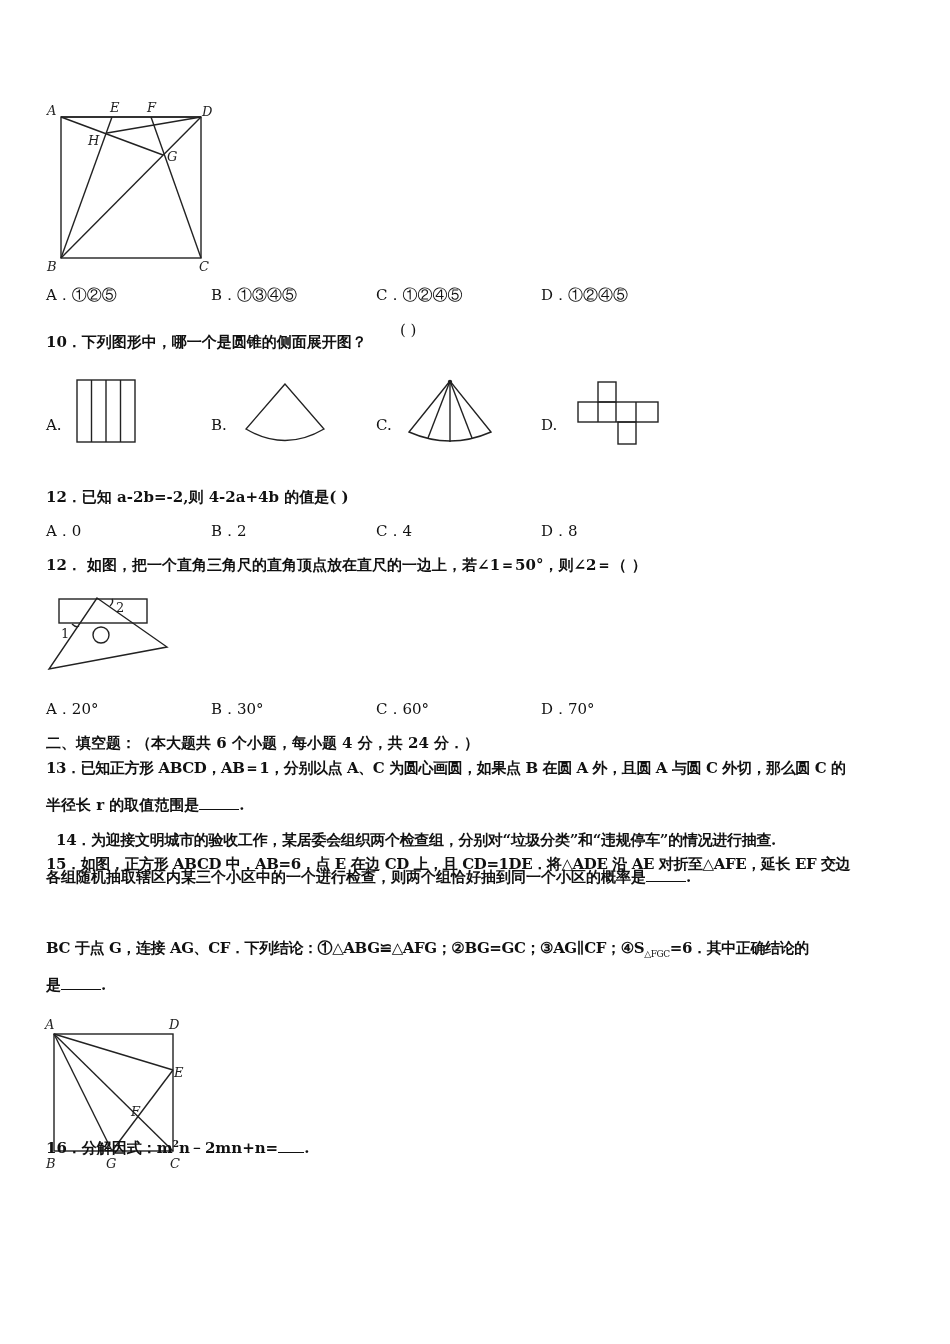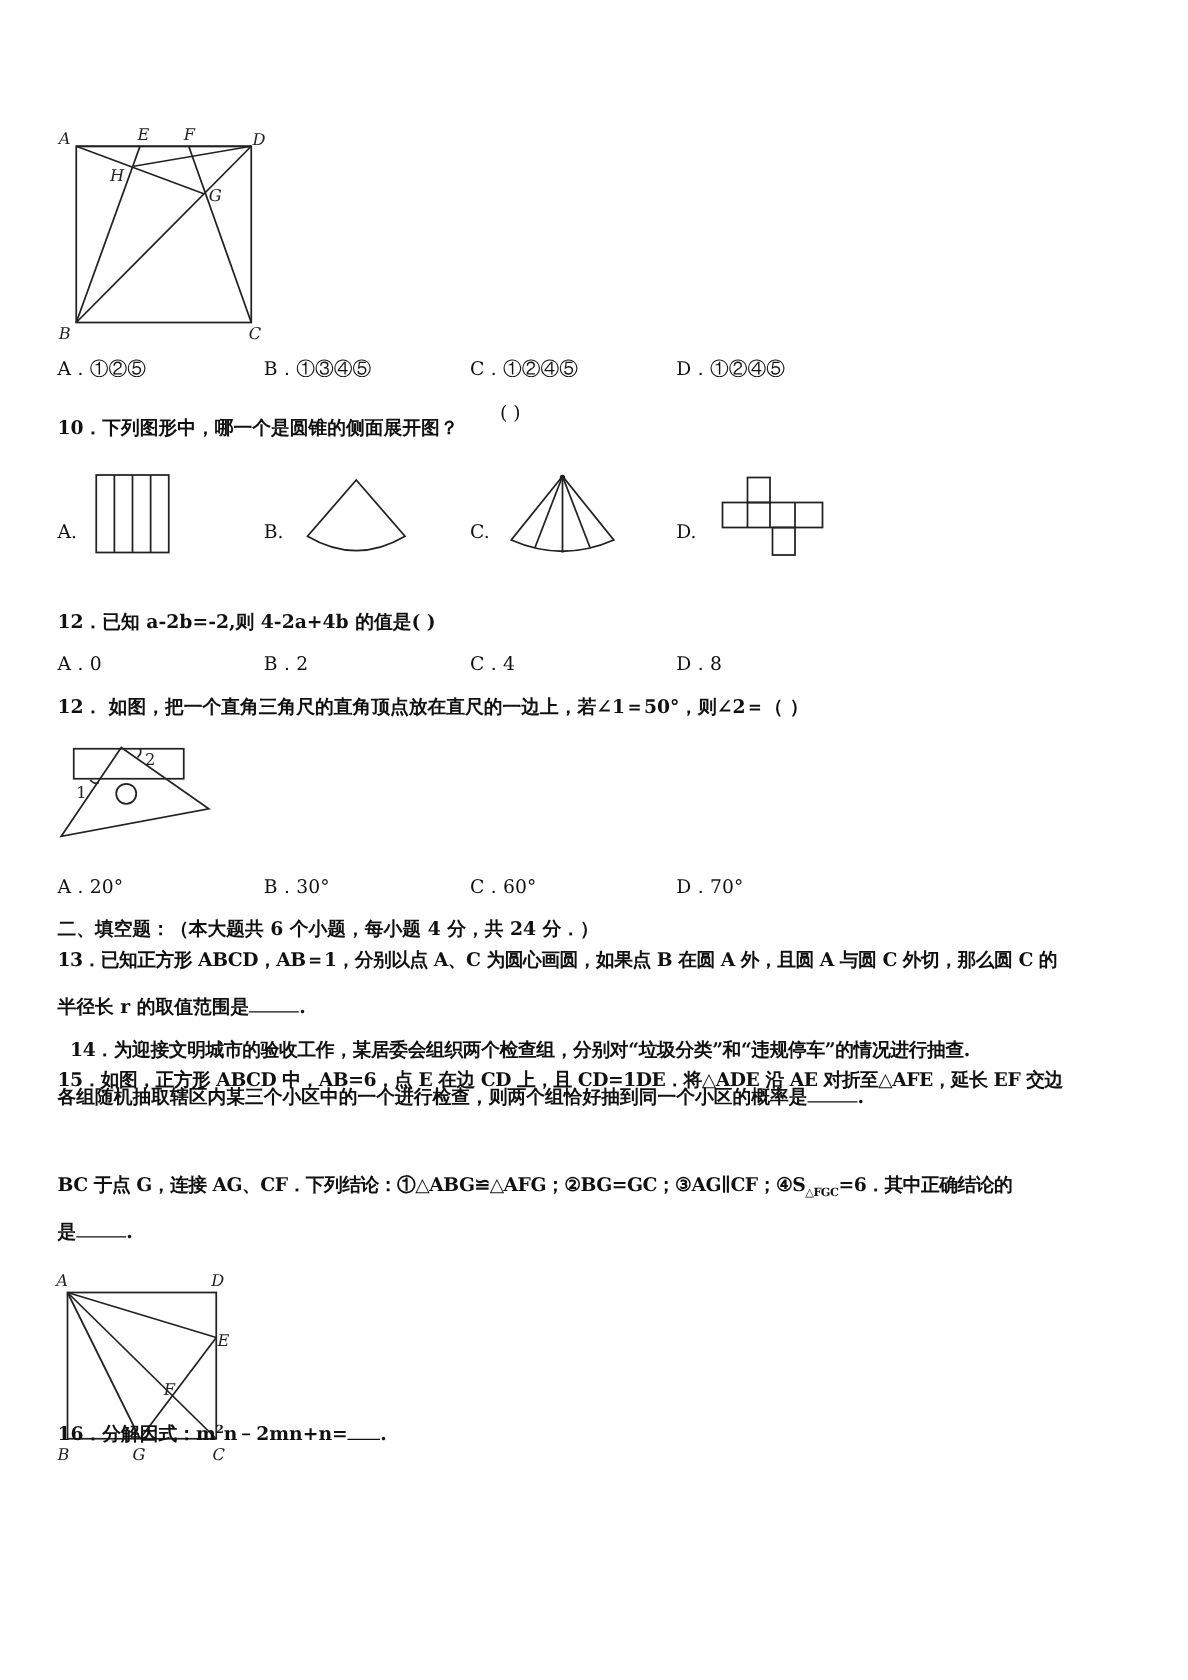--- a/index.html
+++ b/index.html
@@ -5,21 +5,21 @@
   html, body { margin: 0; padding: 0; background: #ffffff; }
   body { width: 950px; height: 1344px; position: relative; overflow: hidden;
          font-family: "DejaVu Serif", "Liberation Serif", serif; color: #111; }
   .abs { position: absolute; }
   .txt { font-size: 15px; font-weight: bold; white-space: nowrap; line-height: 20px; }
   .opt { font-size: 15px; font-weight: normal; white-space: nowrap; line-height: 20px; }
   .lbl { font-family: "DejaVu Serif", serif; font-style: italic; font-size: 13px; fill: #222; }
   svg line, svg polygon, svg rect, svg path, svg circle { stroke: #222; stroke-width: 1.4; fill: none; }
   .blank { display: inline-block; border-bottom: 1.5px solid #111; width: 40px; height: 14px; vertical-align: baseline; }
   .blank.short { width: 26px; }
-  sub.small { font-size: 9px; font-weight: bold; }
+  sub.small { font-size: 9px; font-weight: normal; }
 </style>
 </head>
 <body>
 
 <svg class="abs" style="left:40px;top:95px" width="190" height="185" viewBox="0 0 190 185">
   <rect x="21" y="22" width="140" height="141"></rect>
   <line x1="21" y1="22" x2="161" y2="22"></line>
 
   <line x1="21" y1="22" x2="123" y2="60"></line>
 

